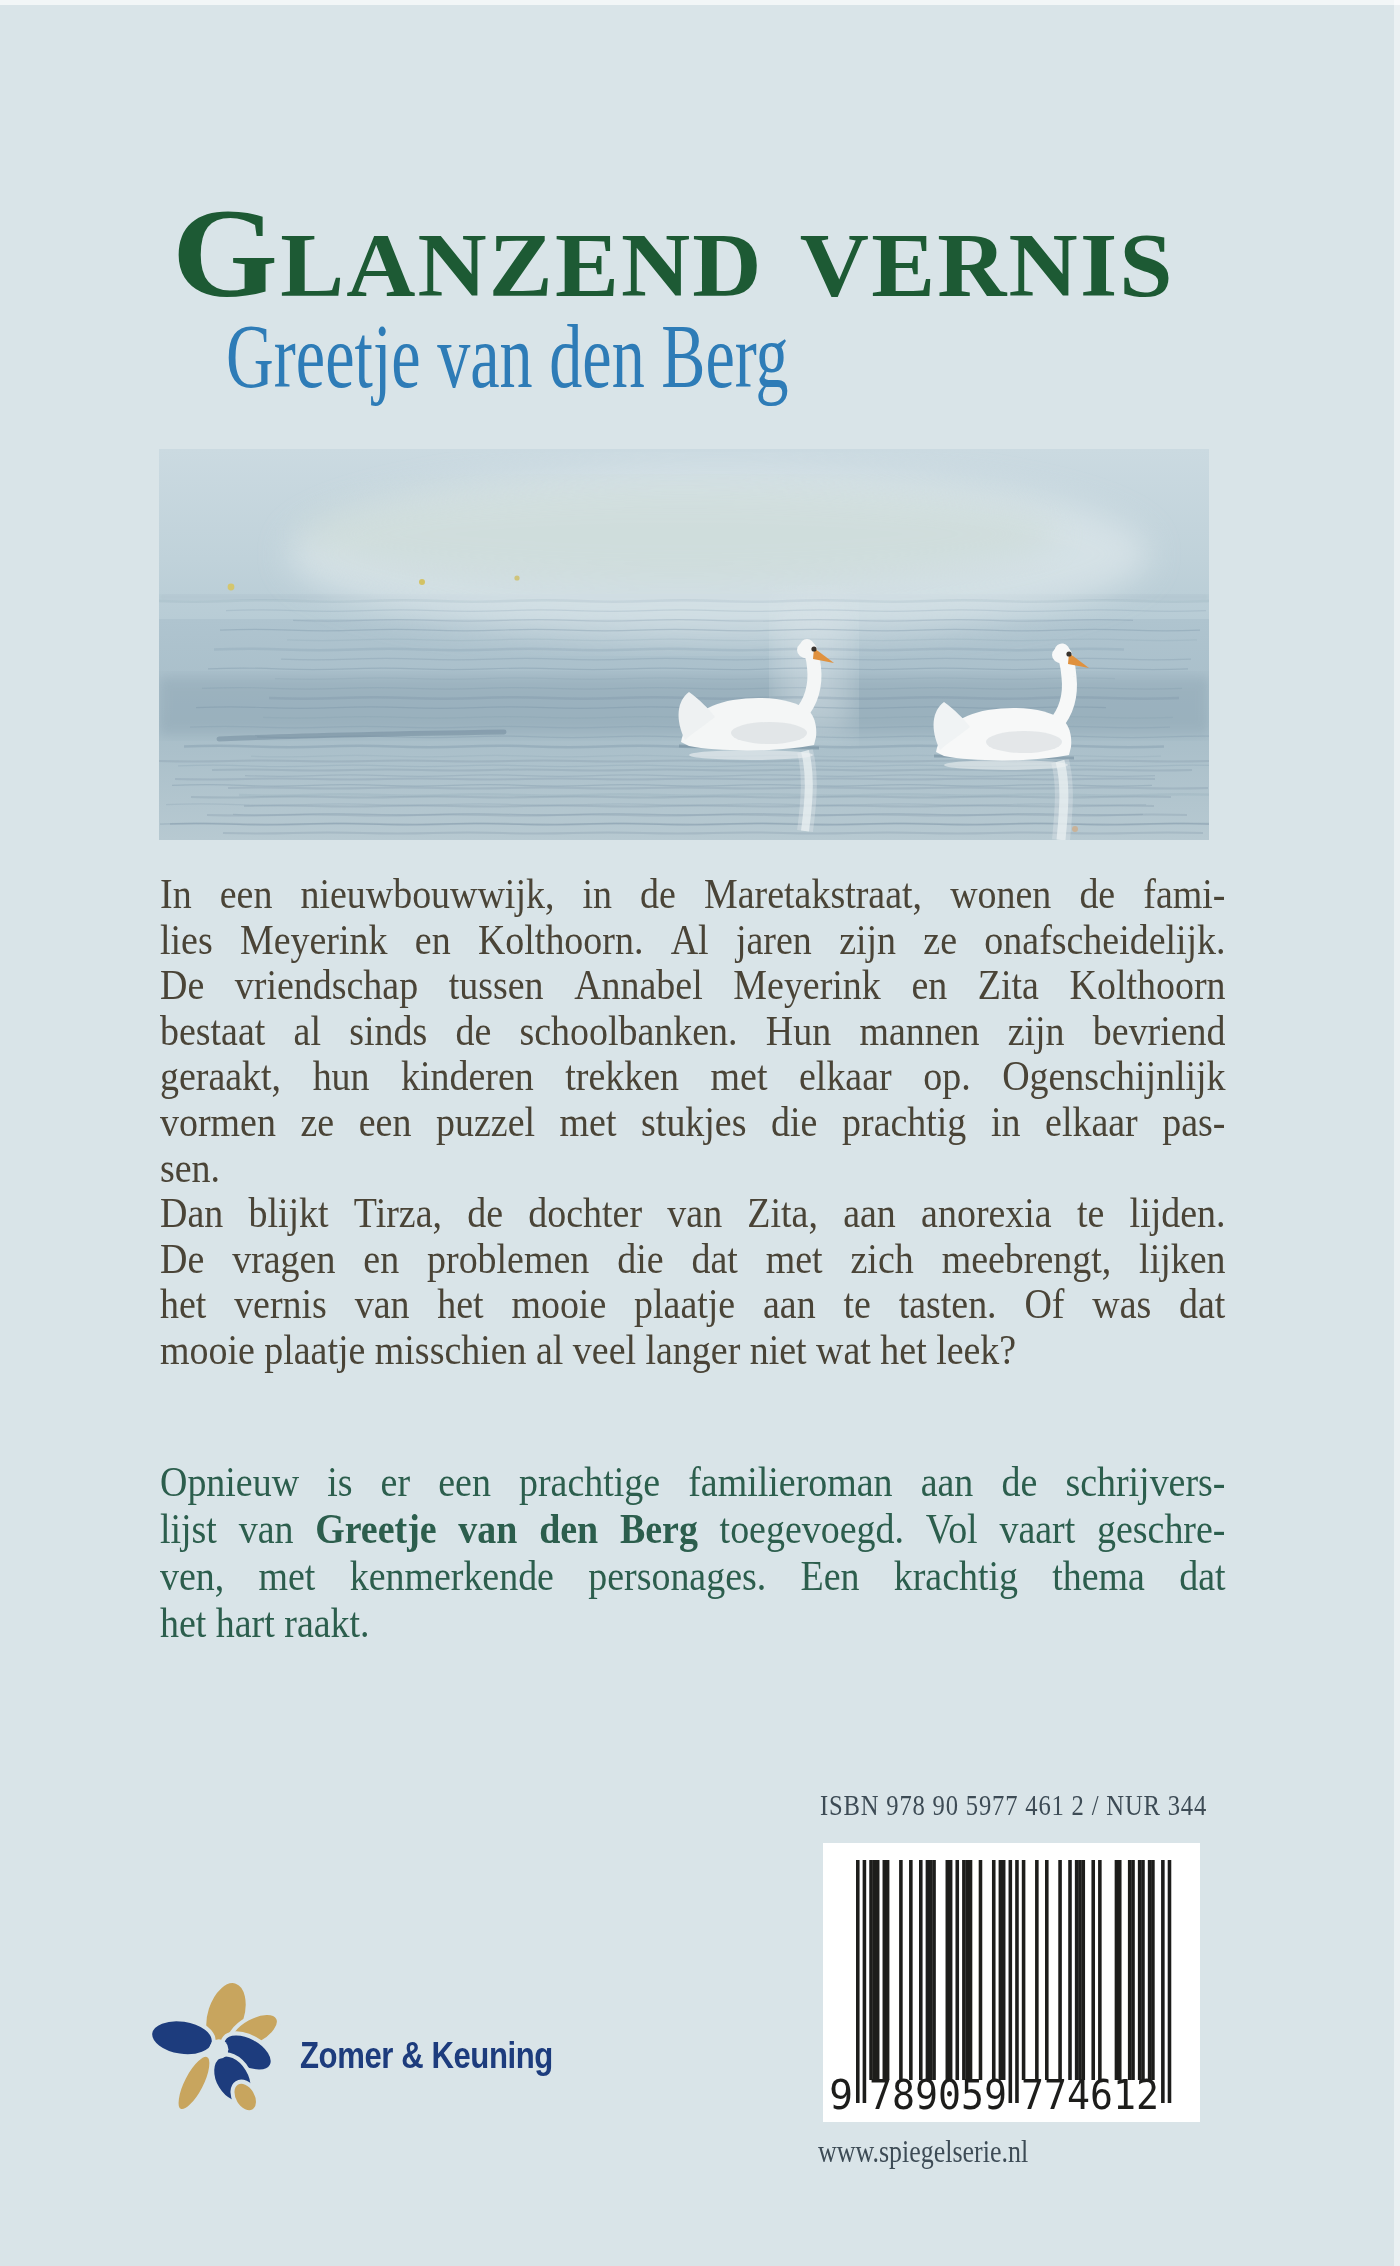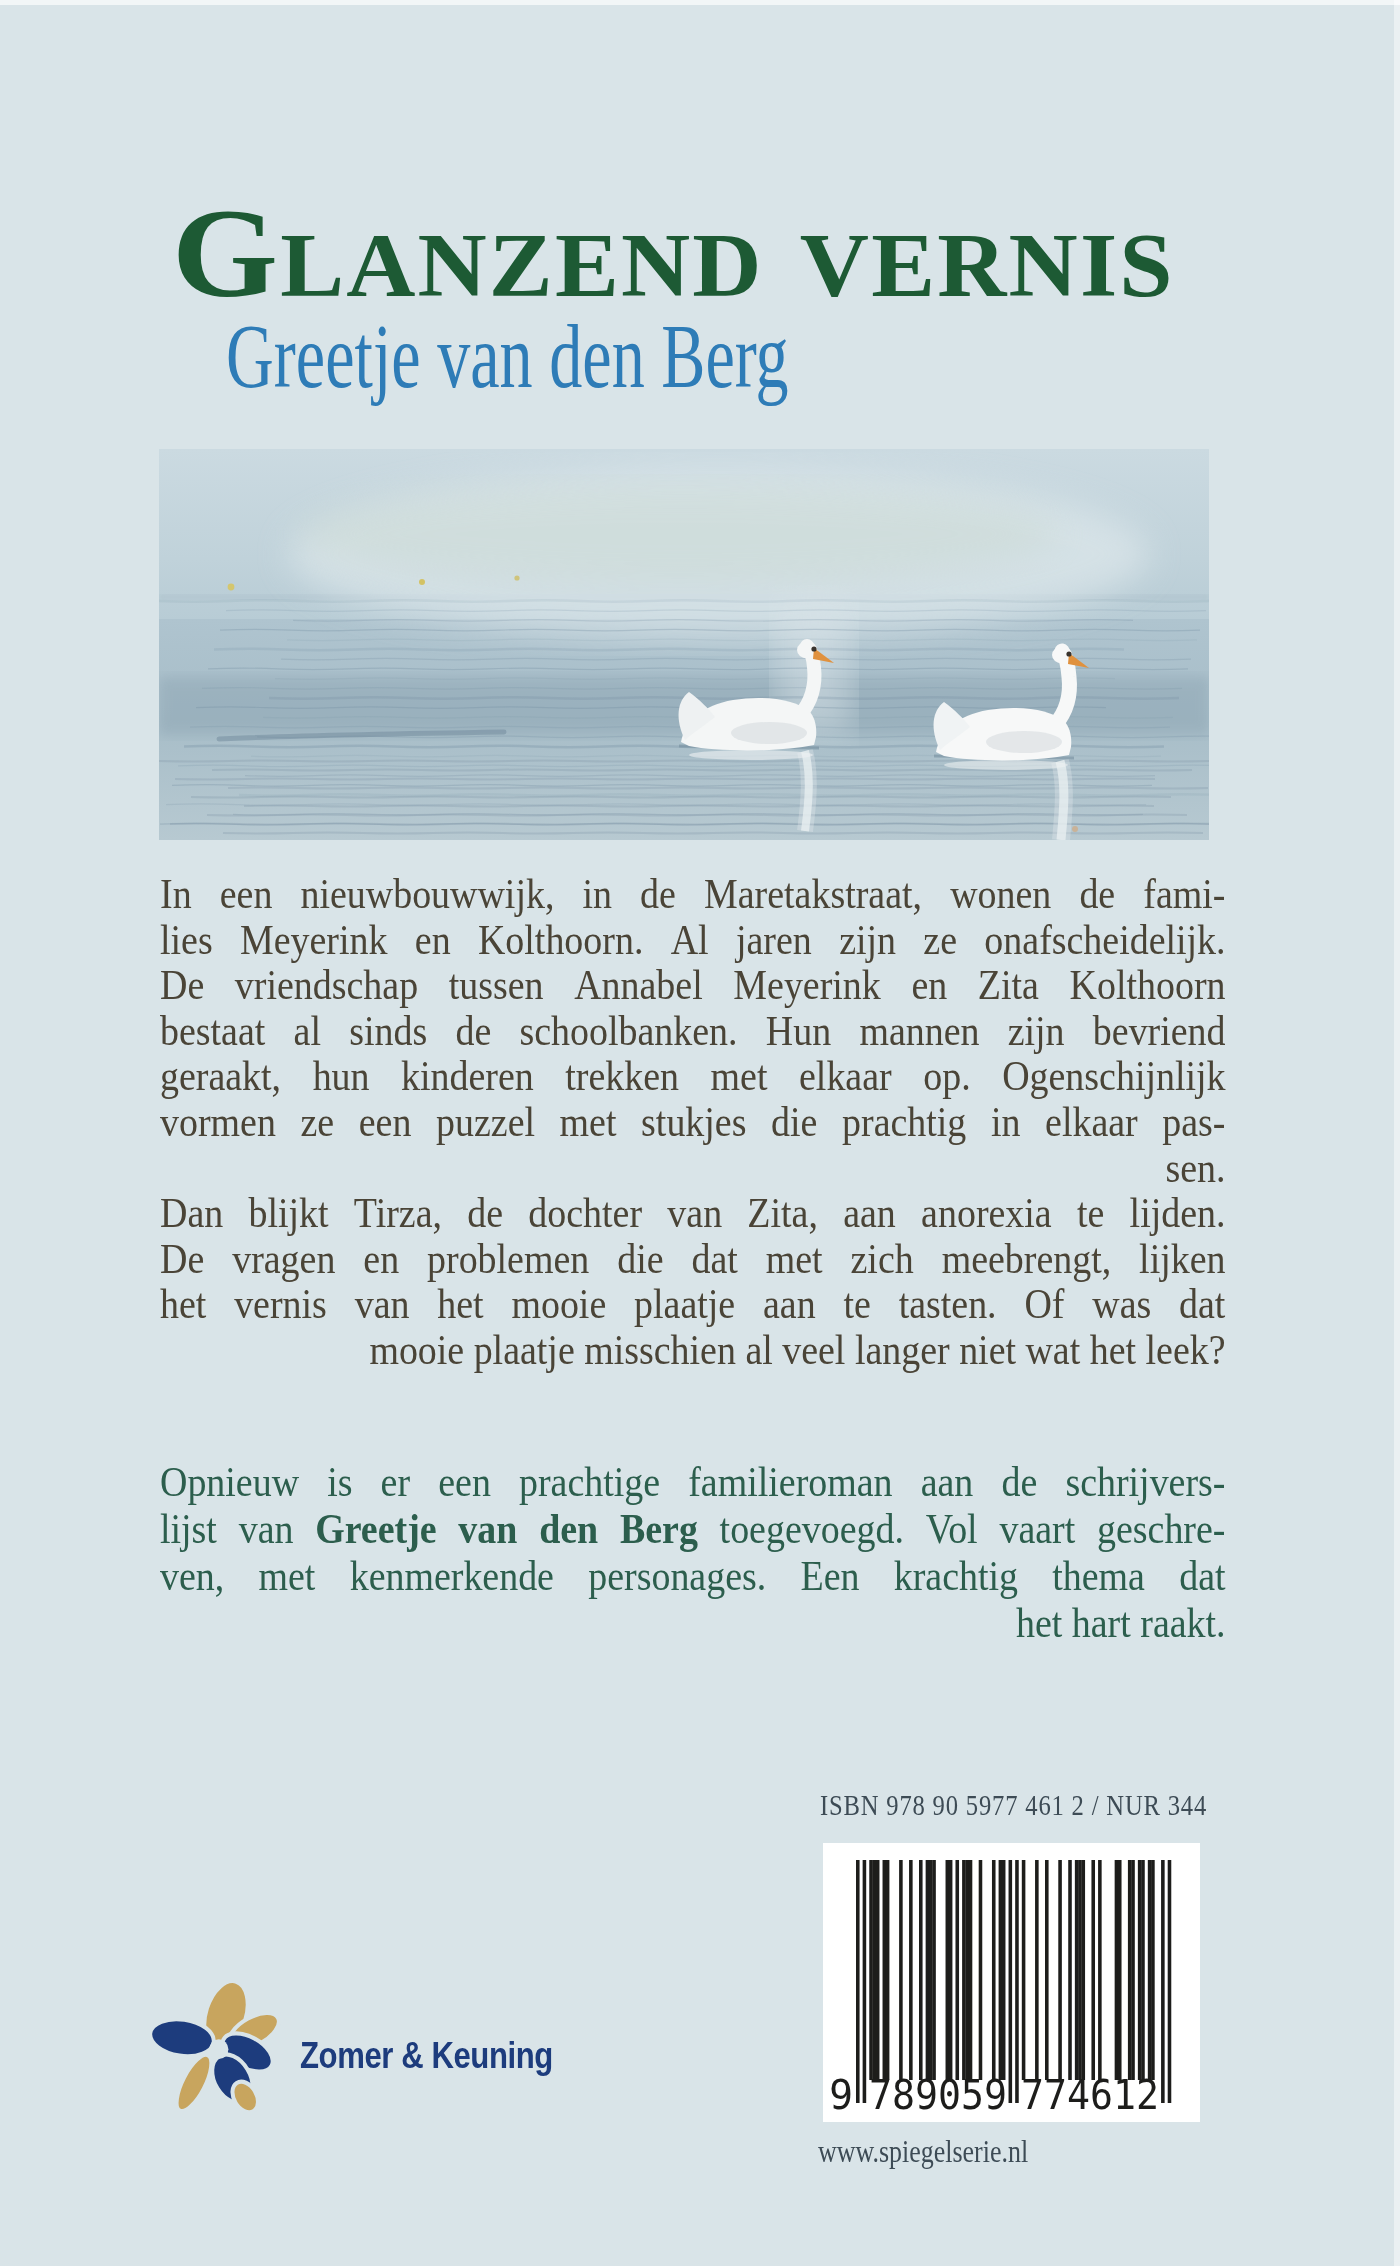--- a/index.html
+++ b/index.html
@@ -1,18 +1,18 @@
 <!DOCTYPE html>
 <html style="--background: #d9e4e8; --title-green: #1d5a34; --author-blue: #2e7cb7; --body-text: #4a4437; --review-green: #2c5e4d; --publisher-navy: #1d3c7d; --logo-gold: #c8a55e; --isbn-grey: #3d4b55; --barcode-black: #1d1d1b;"><head>
 <meta charset="utf-8">
 <style>
   html,body{margin:0;padding:0;}
   body{width:1400px;height:2266px;position:relative;background:var(--background,#d9e4e8);
        font-family:"Liberation Serif",serif;overflow:hidden;}
-  .cover{position:absolute;inset:0;text-align:right;}
+  .cover{position:absolute;inset:0;}
   .edge{position:absolute;background:#ffffff;pointer-events:none;}
   .edge.top{left:0;top:0;width:1400px;height:5px;opacity:.65;}
   .edge.right{right:0;top:0;width:6px;height:2266px;opacity:.45;}
 
   .title{position:absolute;left:172px;top:189px;margin:0;white-space:nowrap;
          font:128px/1 "Liberation Serif",serif;font-variant:small-caps;font-weight:600;
          letter-spacing:2px;color:var(--title-green,#1d5a34);}
   .author{position:absolute;left:226px;top:310px;white-space:nowrap;
           font:92px/1 "Liberation Serif",serif;color:var(--author-blue,#2e7cb7);}
 

